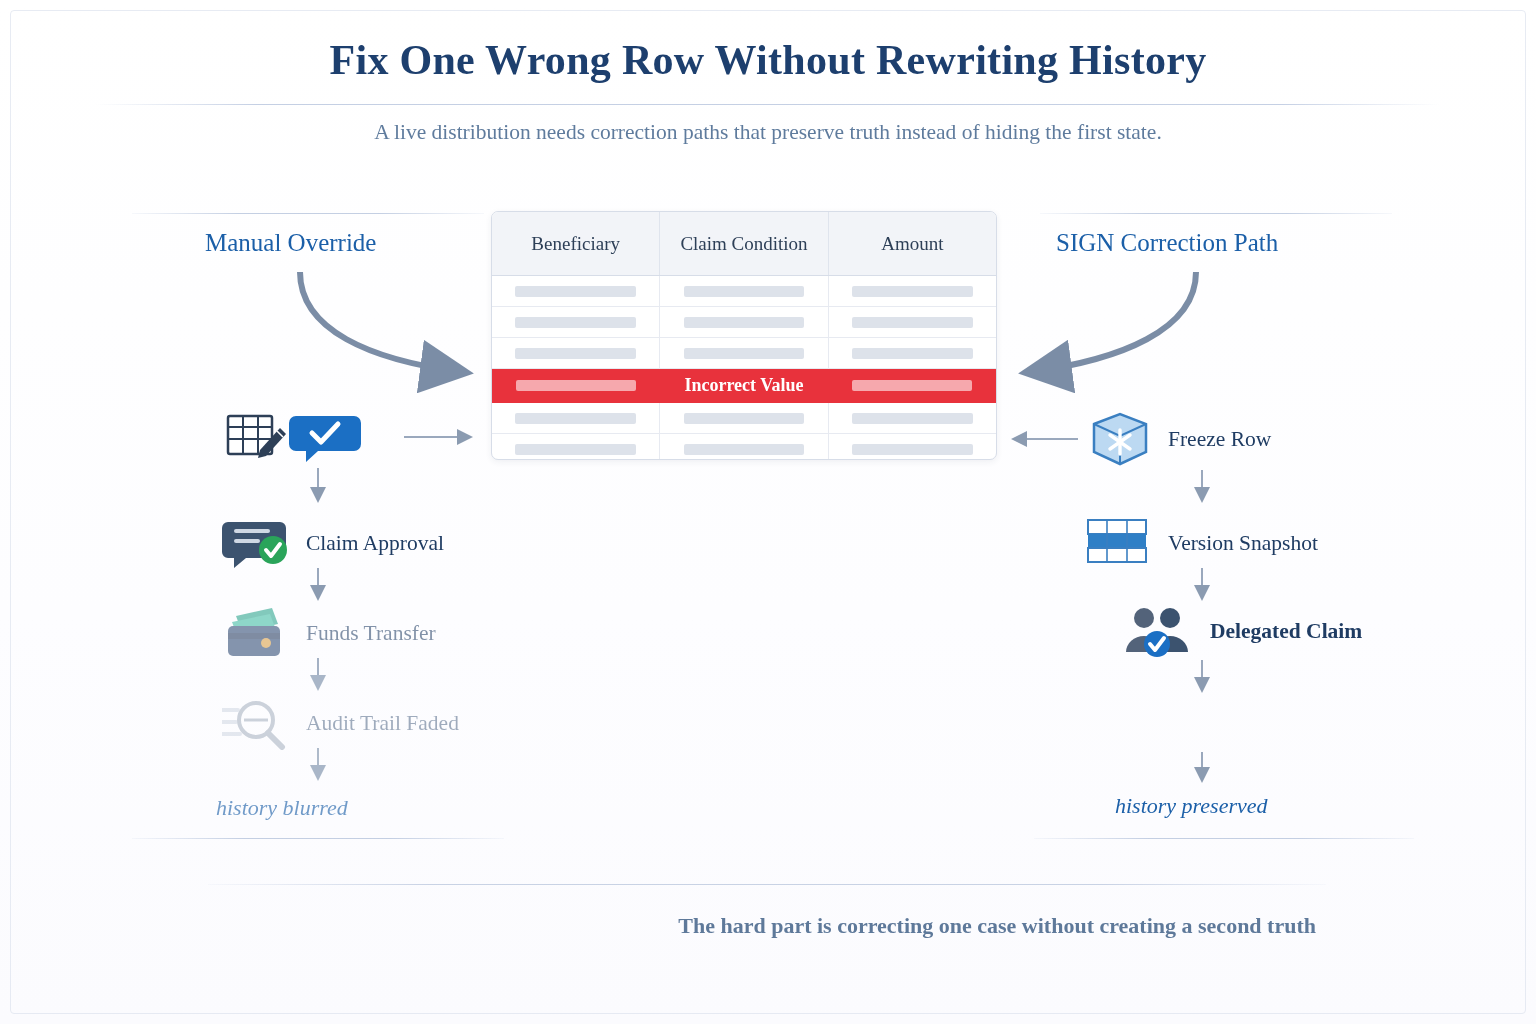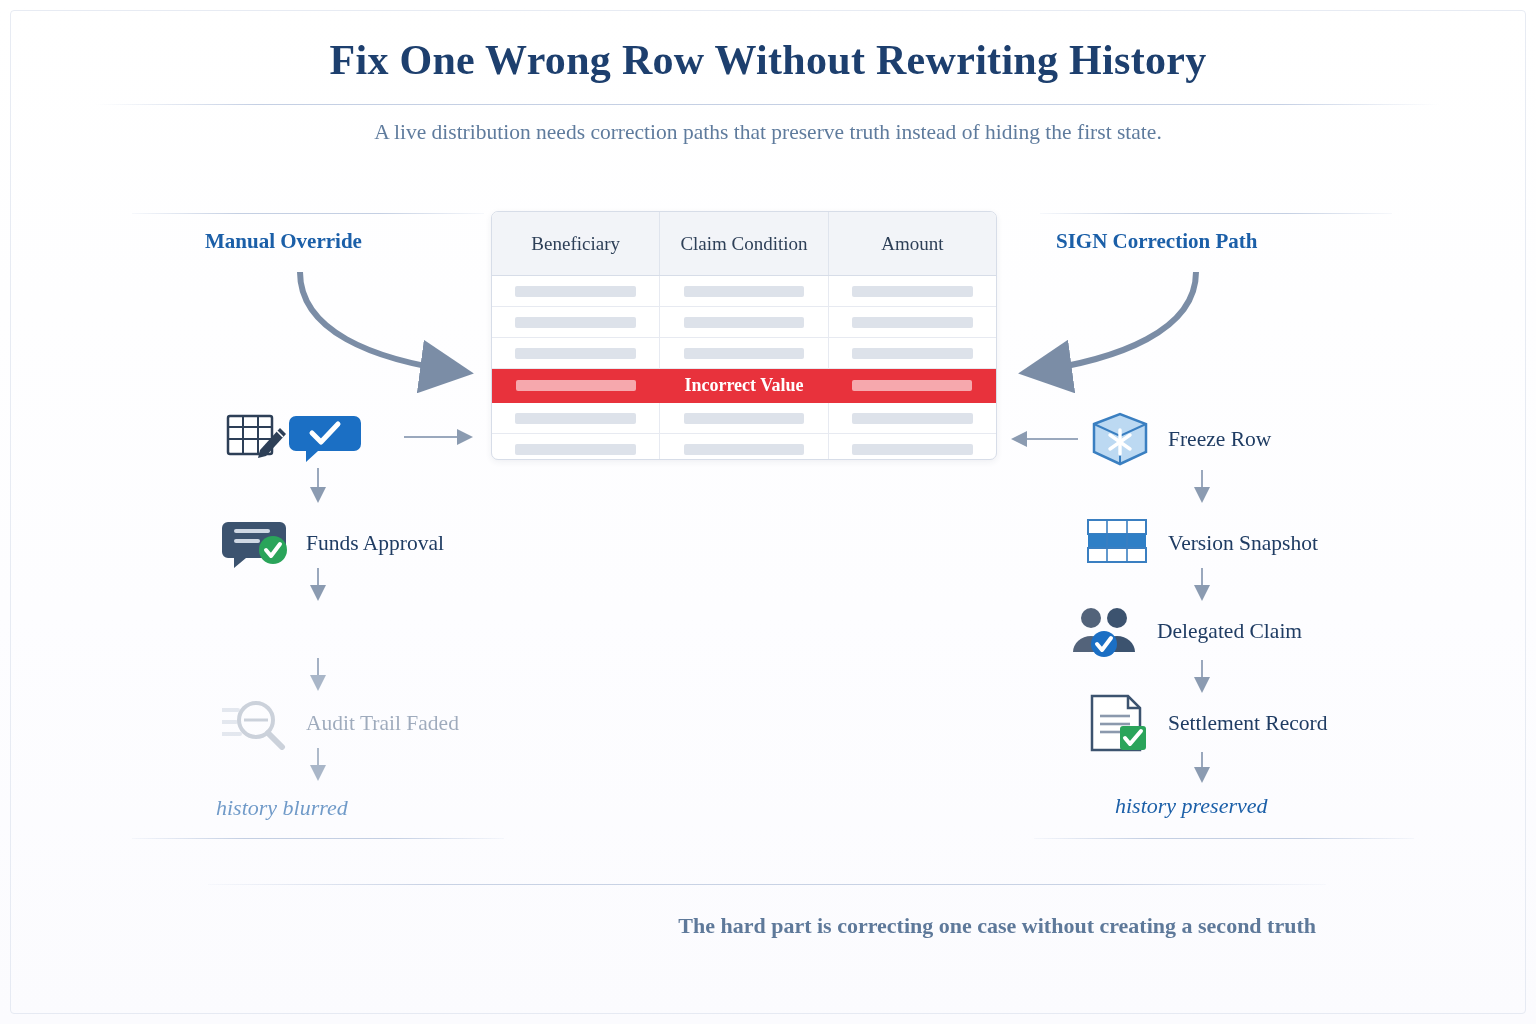--- a/index.html
+++ b/index.html
@@ -41,22 +41,22 @@
     width: 1536px;
     text-align: center;
     font-size: 21.5px;
     color: #3c5f88;
     opacity: 0.82;
   }
 
   
   .col-heading {
     position: absolute;
-    font-size: 21px;
-    font-weight: bold;
+    font-size: 25px;
+    font-weight: normal;
     color: #1b5fa8;
     white-space: nowrap;
   }
   #left-heading { left: 205px; top: 229px; }
   #right-heading { left: 1056px; top: 229px; }
   .heading-rule {
     position: absolute;
     height: 1px;
     background: linear-gradient(90deg, rgba(200,212,232,0.15) 0%, rgba(186,199,222,0.85) 30%, rgba(186,199,222,0.85) 70%, rgba(200,212,232,0.15) 100%);
   }
@@ -340,23 +340,35 @@
   <div class="step left-col" style="left:222px; top:512px;">
     <span class="icon">
       <svg width="78" height="62" viewBox="0 0 78 62">
         <path d="M6,10 H58 a6,6 0 0 1 6,6 V40 a6,6 0 0 1 -6,6 H24 L12,56 V46 H6 a6,6 0 0 1 -6,-6 V16 a6,6 0 0 1 6,-6 z" fill="#3c536f"></path>
         <rect x="12" y="17" width="36" height="4" rx="2" fill="#cfd8e4"></rect>
         <rect x="12" y="27" width="26" height="4" rx="2" fill="#cfd8e4"></rect>
         <circle cx="51" cy="38" r="14" fill="#2aa45a"></circle>
         <path d="M44,38 L49,44 L58,32" fill="none" stroke="#ffffff" stroke-width="4" stroke-linecap="round" stroke-linejoin="round"></path>
       </svg>
     </span>
-    <span class="label">Funds Approval</span>
-  </div>
-
+    <span class="label">Claim Approval</span>
+  </div>
+
+  <div class="step left-col faded" style="left:222px; top:602px;">
+    <span class="icon">
+      <svg width="78" height="62" viewBox="0 0 78 62">
+        <path d="M14,14 L50,6 L56,22 L20,30 z" fill="#1f9f86"></path>
+        <path d="M10,20 L48,12 L54,28 L16,36 z" fill="#35b99e"></path>
+        <rect x="6" y="24" width="52" height="30" rx="5" fill="#23406b"></rect>
+        <rect x="6" y="31" width="52" height="6" fill="#1a3157"></rect>
+        <circle cx="44" cy="41" r="5" fill="#d79a3c"></circle>
+      </svg>
+    </span>
+    <span class="label">Funds Transfer</span>
+  </div>
 
   <div class="step left-col faded2" style="left:222px; top:692px;">
     <span class="icon">
       <svg width="78" height="62" viewBox="0 0 78 62">
         <g stroke="#c3ccda" stroke-width="4" stroke-linecap="round">
           <line x1="-52" y1="18" x2="16" y2="18"></line>
           <line x1="-44" y1="30" x2="14" y2="30"></line>
           <line x1="-50" y1="42" x2="18" y2="42"></line>
         </g>
         <circle cx="34" cy="28" r="17" fill="none" stroke="#8a98ab" stroke-width="4"></circle>
@@ -392,50 +404,34 @@
         <rect x="6" y="8" width="58" height="14" fill="#ffffff" stroke="#3a7fc1" stroke-width="2"></rect>
         <rect x="6" y="22" width="58" height="14" fill="#2f7fc6"></rect>
         <rect x="6" y="36" width="58" height="14" fill="#ffffff" stroke="#3a7fc1" stroke-width="2"></rect>
         <line x1="25" y1="8" x2="25" y2="50" stroke="#3a7fc1" stroke-width="1.6"></line>
         <line x1="45" y1="8" x2="45" y2="50" stroke="#3a7fc1" stroke-width="1.6"></line>
       </svg>
     </span>
     <span class="label">Version Snapshot</span>
   </div>
 
-  <div class="step right-col" style="left:1071px; top:600px;">
+  <div class="step right-col" style="left:1124px; top:600px;font-weight:bold;">
     <span class="icon">
       <svg width="78" height="62" viewBox="0 0 78 62">
         <circle cx="20" cy="18" r="10" fill="#53637a"></circle>
         <path d="M2,52 a18,16 0 0 1 36,0 z" fill="#53637a"></path>
         <circle cx="46" cy="18" r="10" fill="#3c536f"></circle>
         <path d="M28,52 a18,16 0 0 1 36,0 z" fill="#3c536f"></path>
         <circle cx="33" cy="44" r="13" fill="#1b6fc4"></circle>
         <path d="M26,44 L31,50 L40,38" fill="none" stroke="#ffffff" stroke-width="4" stroke-linecap="round" stroke-linejoin="round"></path>
       </svg>
     </span>
     <span class="label">Delegated Claim</span>
   </div>
 
-  <div class="step right-col" style="left:1082px; top:692px;">
-    <span class="icon">
-      <svg width="78" height="62" viewBox="0 0 78 62">
-        <path d="M10,4 H46 L58,16 V58 H10 z" fill="#ffffff" stroke="#3c536f" stroke-width="2.5"></path>
-        <path d="M46,4 V16 H58" fill="none" stroke="#3c536f" stroke-width="2.5"></path>
-        <g stroke="#7d8 da0" stroke-width="2.6">
-          <line x1="18" y1="24" x2="48" y2="24" stroke="#8b99ad"></line>
-          <line x1="18" y1="32" x2="48" y2="32" stroke="#8b99ad"></line>
-          <line x1="18" y1="40" x2="40" y2="40" stroke="#8b99ad"></line>
-        </g>
-        <rect x="38" y="34" width="26" height="24" rx="3" fill="#2aa45a"></rect>
-        <path d="M43,46 L48,52 L59,39" fill="none" stroke="#ffffff" stroke-width="4" stroke-linecap="round" stroke-linejoin="round"></path>
-      </svg>
-    </span>
-    <span class="label">Settlement Record</span>
-  </div>
 
   <div id="right-outcome" class="outcome">history preserved</div>
   <div id="right-outcome-rule" class="heading-rule"></div>
 
   <div id="footer-rule"></div>
   <div id="footer-note">The hard part is correcting one case without creating a second truth</div>
 
 </div>
 
 </body></html>

